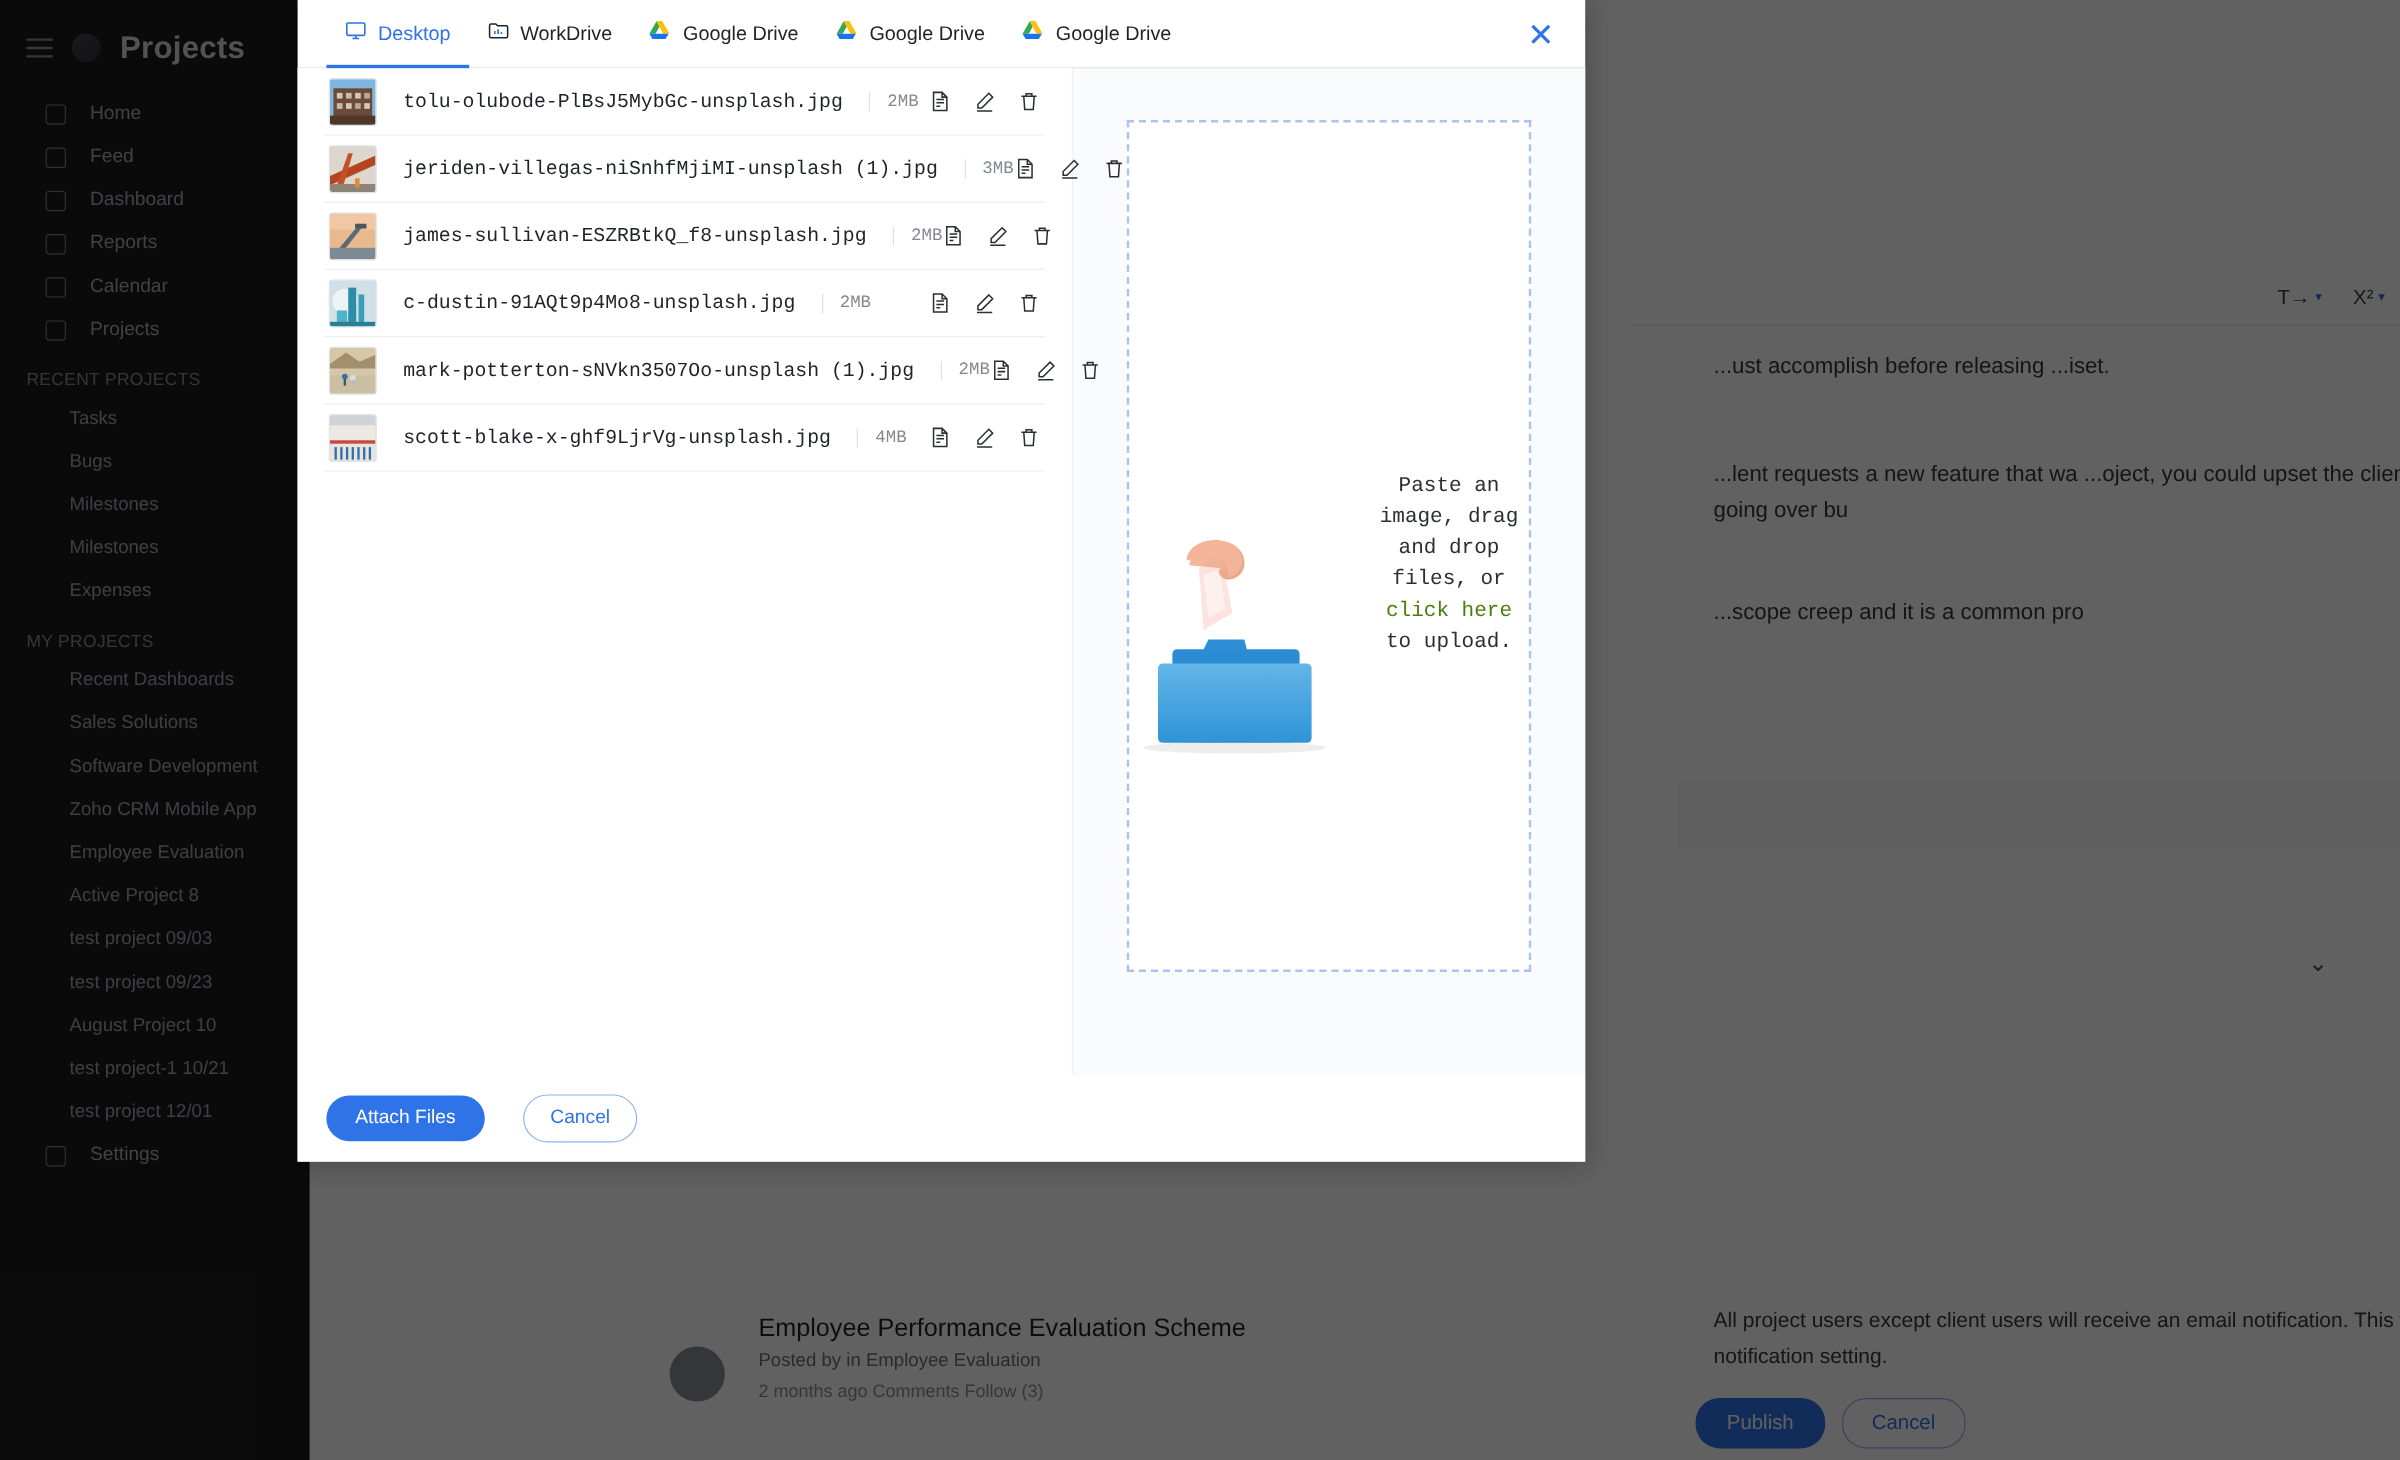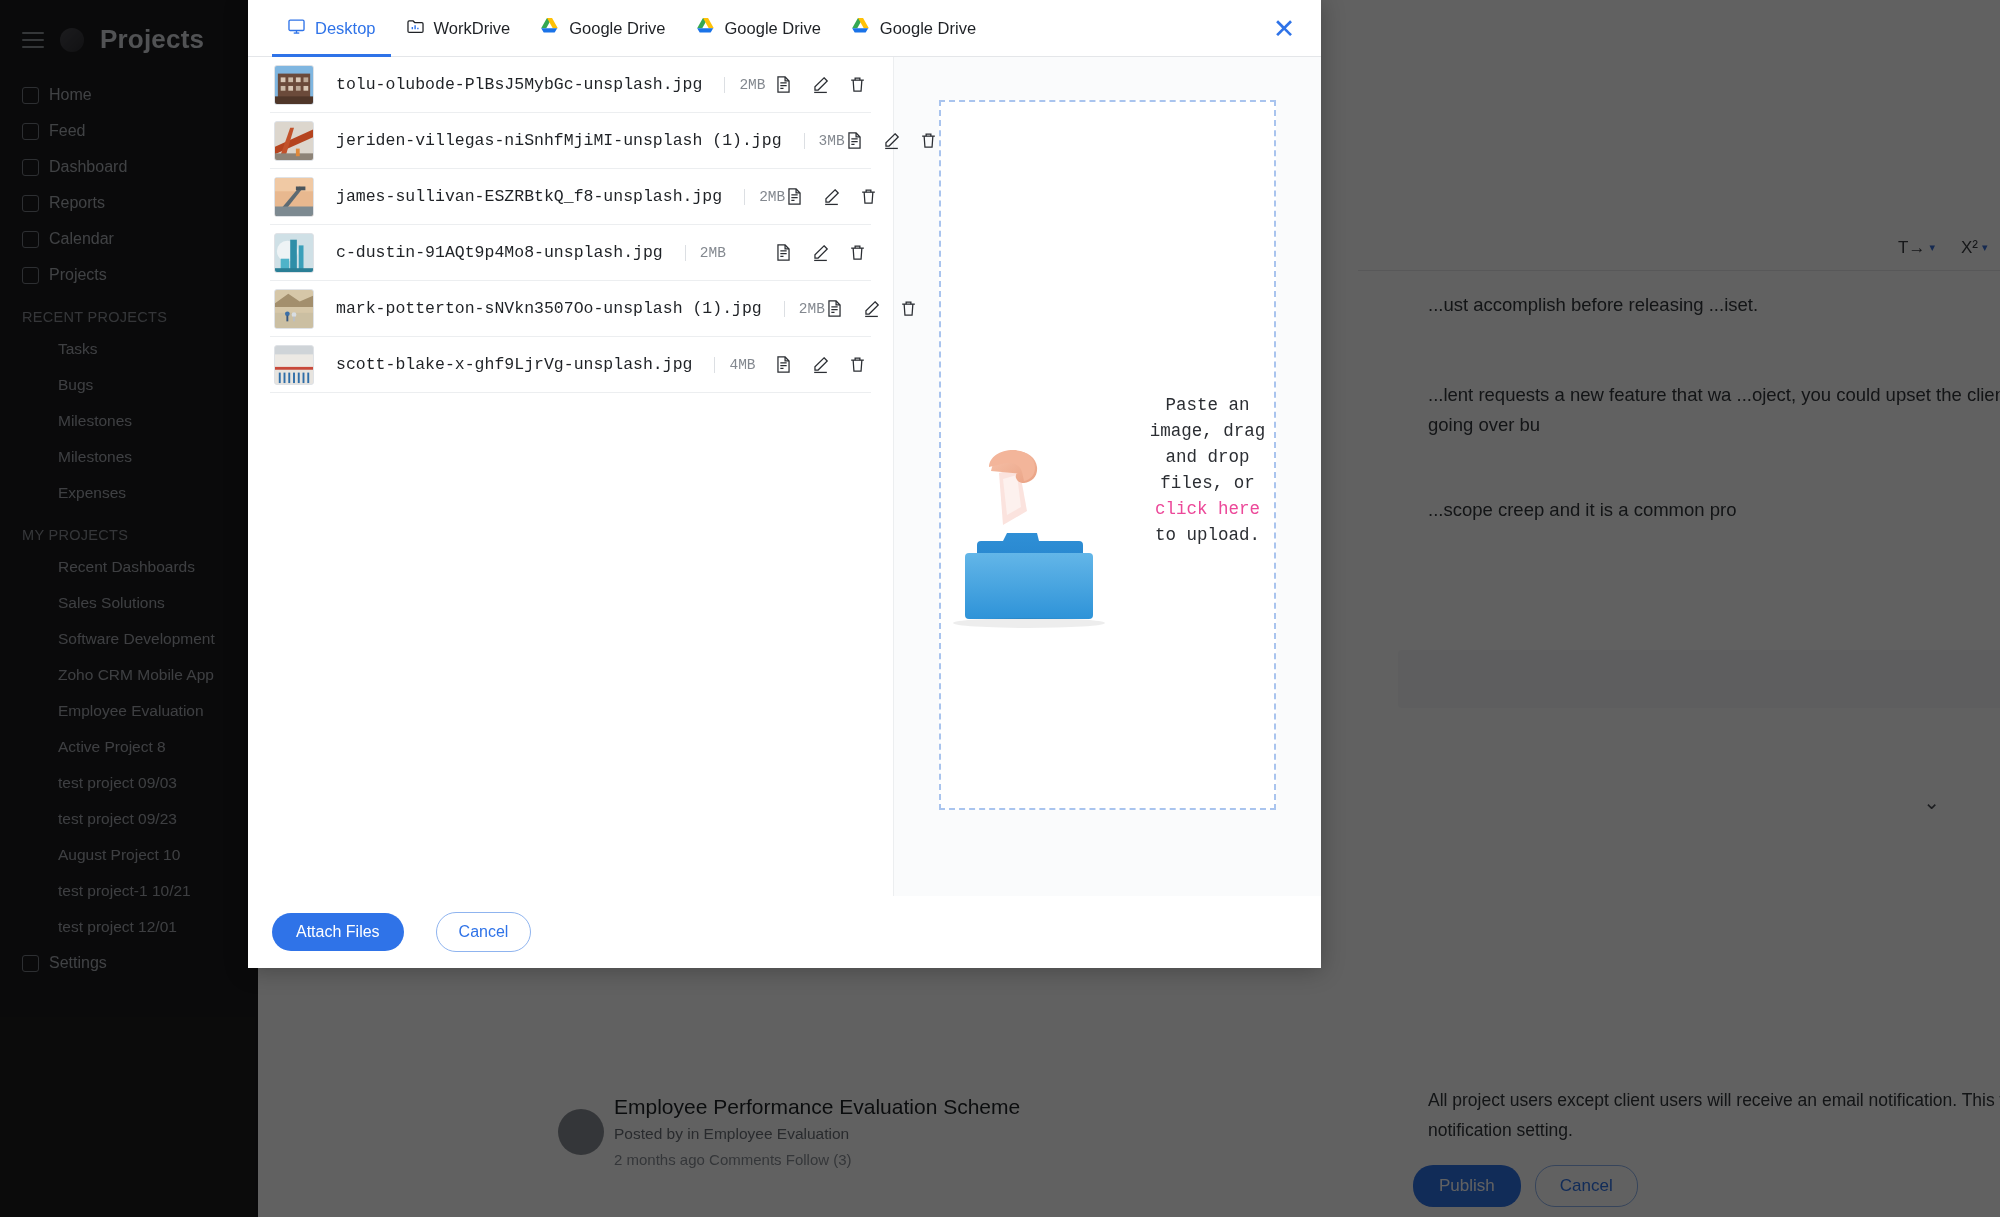--- a/index.html
+++ b/index.html
@@ -29,22 +29,22 @@
     padding: 10px 18px 22px 22px;
   }
   .sb-burger { width: 22px; height: 16px; display:flex; flex-direction:column; justify-content:space-between; }
   .sb-burger i { display:block; height:2px; background:#8d9097; border-radius:1px; }
   .sb-logo {
     width: 24px; height: 24px; border-radius: 50%;
     background: linear-gradient(135deg,#4a4a50,#2e2e33);
   }
   .sb-title { font-size: 26px; font-weight: 600; color: #d4d7dc; letter-spacing:.2px;}
   .sb-item {
-    display: flex; align-items: center; gap: 10px;
-    padding: 7px 22px; font-size: 16px; color: #a9adb4;
+    display: flex; align-items: center; gap: 20px;
+    padding: 7px 38px; font-size: 16px; color: #a9adb4;
     height: 36px;
   }
   .sb-item .ic {
     width: 17px; height: 17px; flex: 0 0 17px;
     border: 1.6px solid #787c84; border-radius: 3px;
   }
   .sb-sub { padding-left: 58px; font-size: 15.5px; color:#a3a7ae; }
   .sb-group-label {
     padding: 16px 22px 6px 22px; font-size: 14.5px; color:#8b8f96; letter-spacing:.3px;
   }
@@ -87,21 +87,21 @@
   .btn-pub {
     background: #2f73e8; color:#fff; border:none; border-radius: 20px;
     padding: 10px 26px; font-size: 17px; font-family:inherit;
   }
   .btn-pub-cancel {
     background: #fff; color:#2f73e8; border:1px solid #8fb4ef; border-radius: 20px;
     padding: 10px 24px; font-size: 17px; font-family:inherit;
   }
 
   .feed-item {
-    position:absolute; left: 300px; top: 1095px; display:flex; gap:10px; align-items:center;
+    position:absolute; left: 300px; top: 1095px; display:flex; gap:28px; align-items:flex-end;
   }
   .feed-avatar { width: 46px; height:46px; border-radius:50%; background:#8a8f96; flex:0 0 46px;}
   .feed-title { font-size: 21px; color:#1f2226; font-weight:400; }
   .feed-sub { font-size: 15.5px; color:#6b7077; margin-top:6px; }
   .feed-sub2 { font-size: 15px; color:#8a8f96; margin-top:8px; }
 
   
   #dim {
     position: absolute; inset: 0;
     background: rgba(0,0,0,0.62);
@@ -172,21 +172,21 @@
     border: 2px dashed #a9c4ee;
     display: flex; flex-direction: row;
     align-items: center;
     background: #ffffff;
   }
   .dz-art { margin-top: 178px; width: 200px; height: 190px; position: relative; }
   .dz-text {
     margin-top: 30px; text-align: center;
     font-size: 17.5px; line-height: 26px; color: #2b2e33; width: 280px;
   }
-  .dz-link { color: #ec4899; cursor: pointer; }
+  .dz-link { color: #4d7c0f; cursor: pointer; }
 
   .m-footer {
     flex: 0 0 72px; display: flex; align-items: center; gap: 32px;
     padding-left: 24px; background:#fff;
   }
   .btn-primary {
     background: #2f73e8; color: #fff; border: none; border-radius: 20px;
     padding: 10px 24px; font-size: 16px; cursor: pointer; font-family: inherit;
   }
   .btn-ghost {

